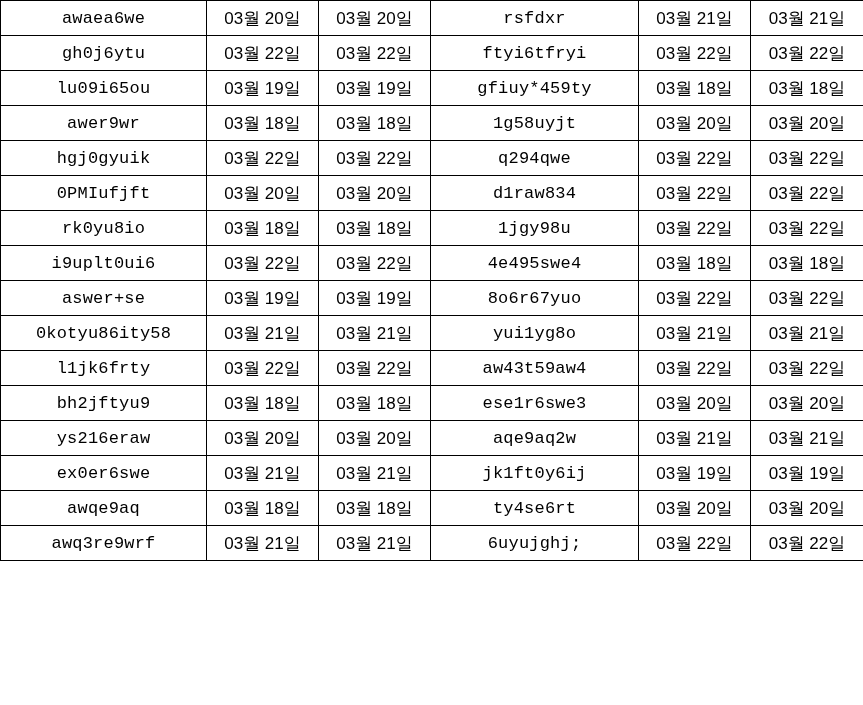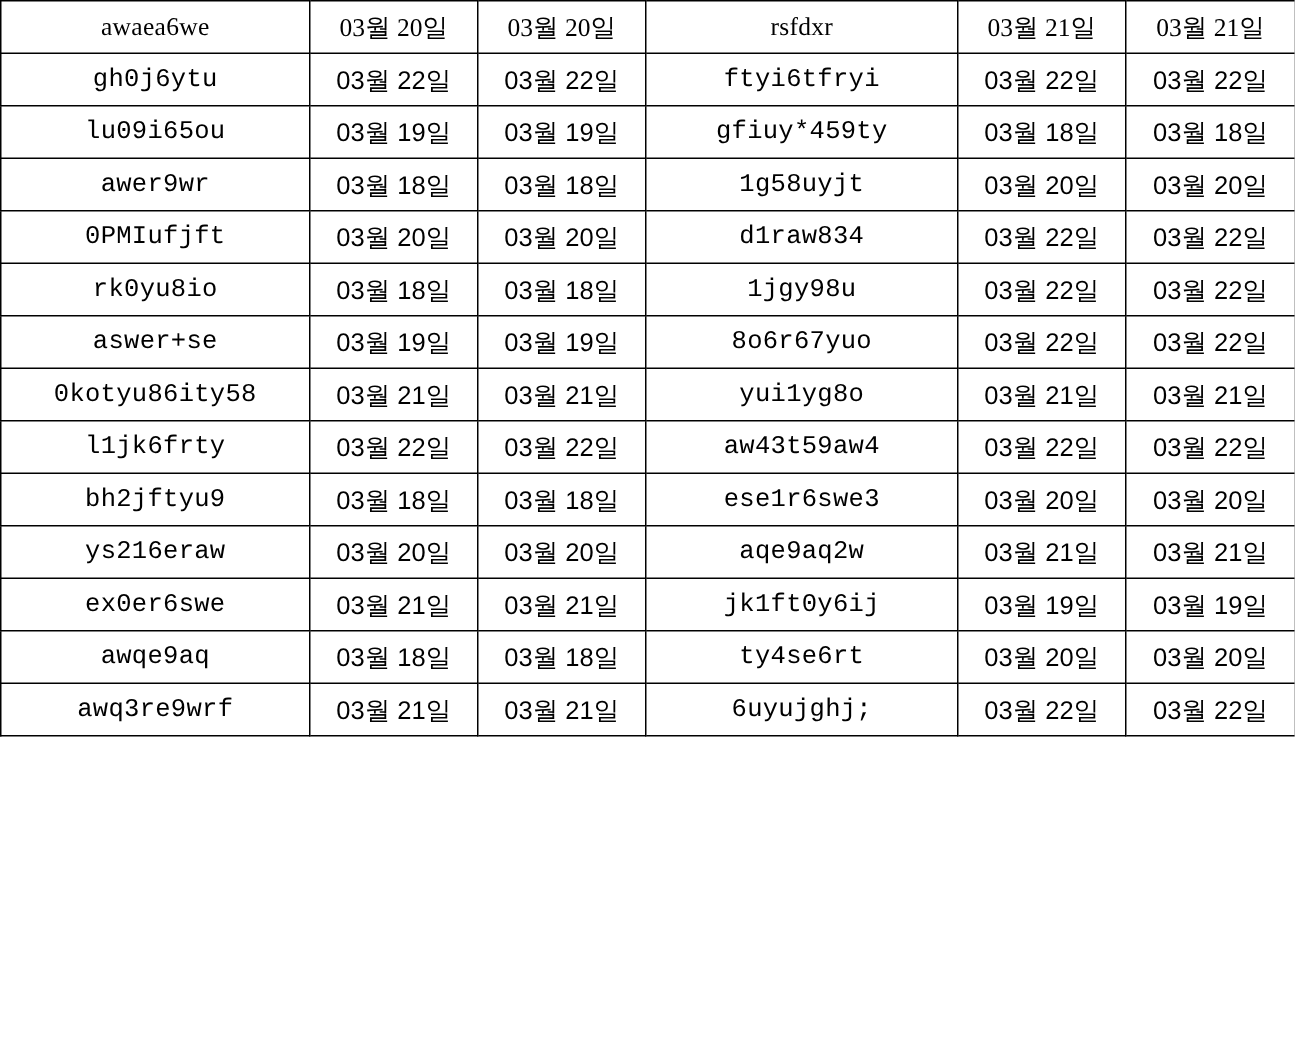--- a/index.html
+++ b/index.html
@@ -39,21 +39,21 @@
     font-size: 15.5px;
   }
   
   col.c0 { width: 206px; }
   col.c1 { width: 112px; }
   col.c2 { width: 112px; }
   col.c3 { width: 208px; }
   col.c4 { width: 112px; }
   col.c5 { width: 113px; }
   
-  table.data-table tr:first-child td { border-top: 1px solid #000000; font-family: Liberation Serif, serif; }
+  table.data-table tr:first-child td { border-top: 1px solid #000000; }
 </style>
 </head>
 <body>
 
 <table class="data-table">
   <colgroup>
     <col class="c0">
       <col class="c1">
       <col class="c2">
       <col class="c3">
@@ -87,34 +87,50 @@
       </tr>
       <tr>
         <td class="col-code">awer9wr</td>
         <td class="col-date">03월 18일</td>
         <td class="col-date">03월 18일</td>
         <td class="col-code">1g58uyjt</td>
         <td class="col-date">03월 20일</td>
         <td class="col-date">03월 20일</td>
       </tr>
       <tr>
+        <td class="col-code">hgj0gyuik</td>
+        <td class="col-date">03월 22일</td>
+        <td class="col-date">03월 22일</td>
+        <td class="col-code">q294qwe</td>
+        <td class="col-date">03월 22일</td>
+        <td class="col-date">03월 22일</td>
+      </tr>
+      <tr>
         <td class="col-code">0PMIufjft</td>
         <td class="col-date">03월 20일</td>
         <td class="col-date">03월 20일</td>
         <td class="col-code">d1raw834</td>
         <td class="col-date">03월 22일</td>
         <td class="col-date">03월 22일</td>
       </tr>
       <tr>
         <td class="col-code">rk0yu8io</td>
         <td class="col-date">03월 18일</td>
         <td class="col-date">03월 18일</td>
         <td class="col-code">1jgy98u</td>
         <td class="col-date">03월 22일</td>
         <td class="col-date">03월 22일</td>
+      </tr>
+      <tr>
+        <td class="col-code">i9uplt0ui6</td>
+        <td class="col-date">03월 22일</td>
+        <td class="col-date">03월 22일</td>
+        <td class="col-code">4e495swe4</td>
+        <td class="col-date">03월 18일</td>
+        <td class="col-date">03월 18일</td>
       </tr>
       <tr>
         <td class="col-code">aswer+se</td>
         <td class="col-date">03월 19일</td>
         <td class="col-date">03월 19일</td>
         <td class="col-code">8o6r67yuo</td>
         <td class="col-date">03월 22일</td>
         <td class="col-date">03월 22일</td>
       </tr>
       <tr>

